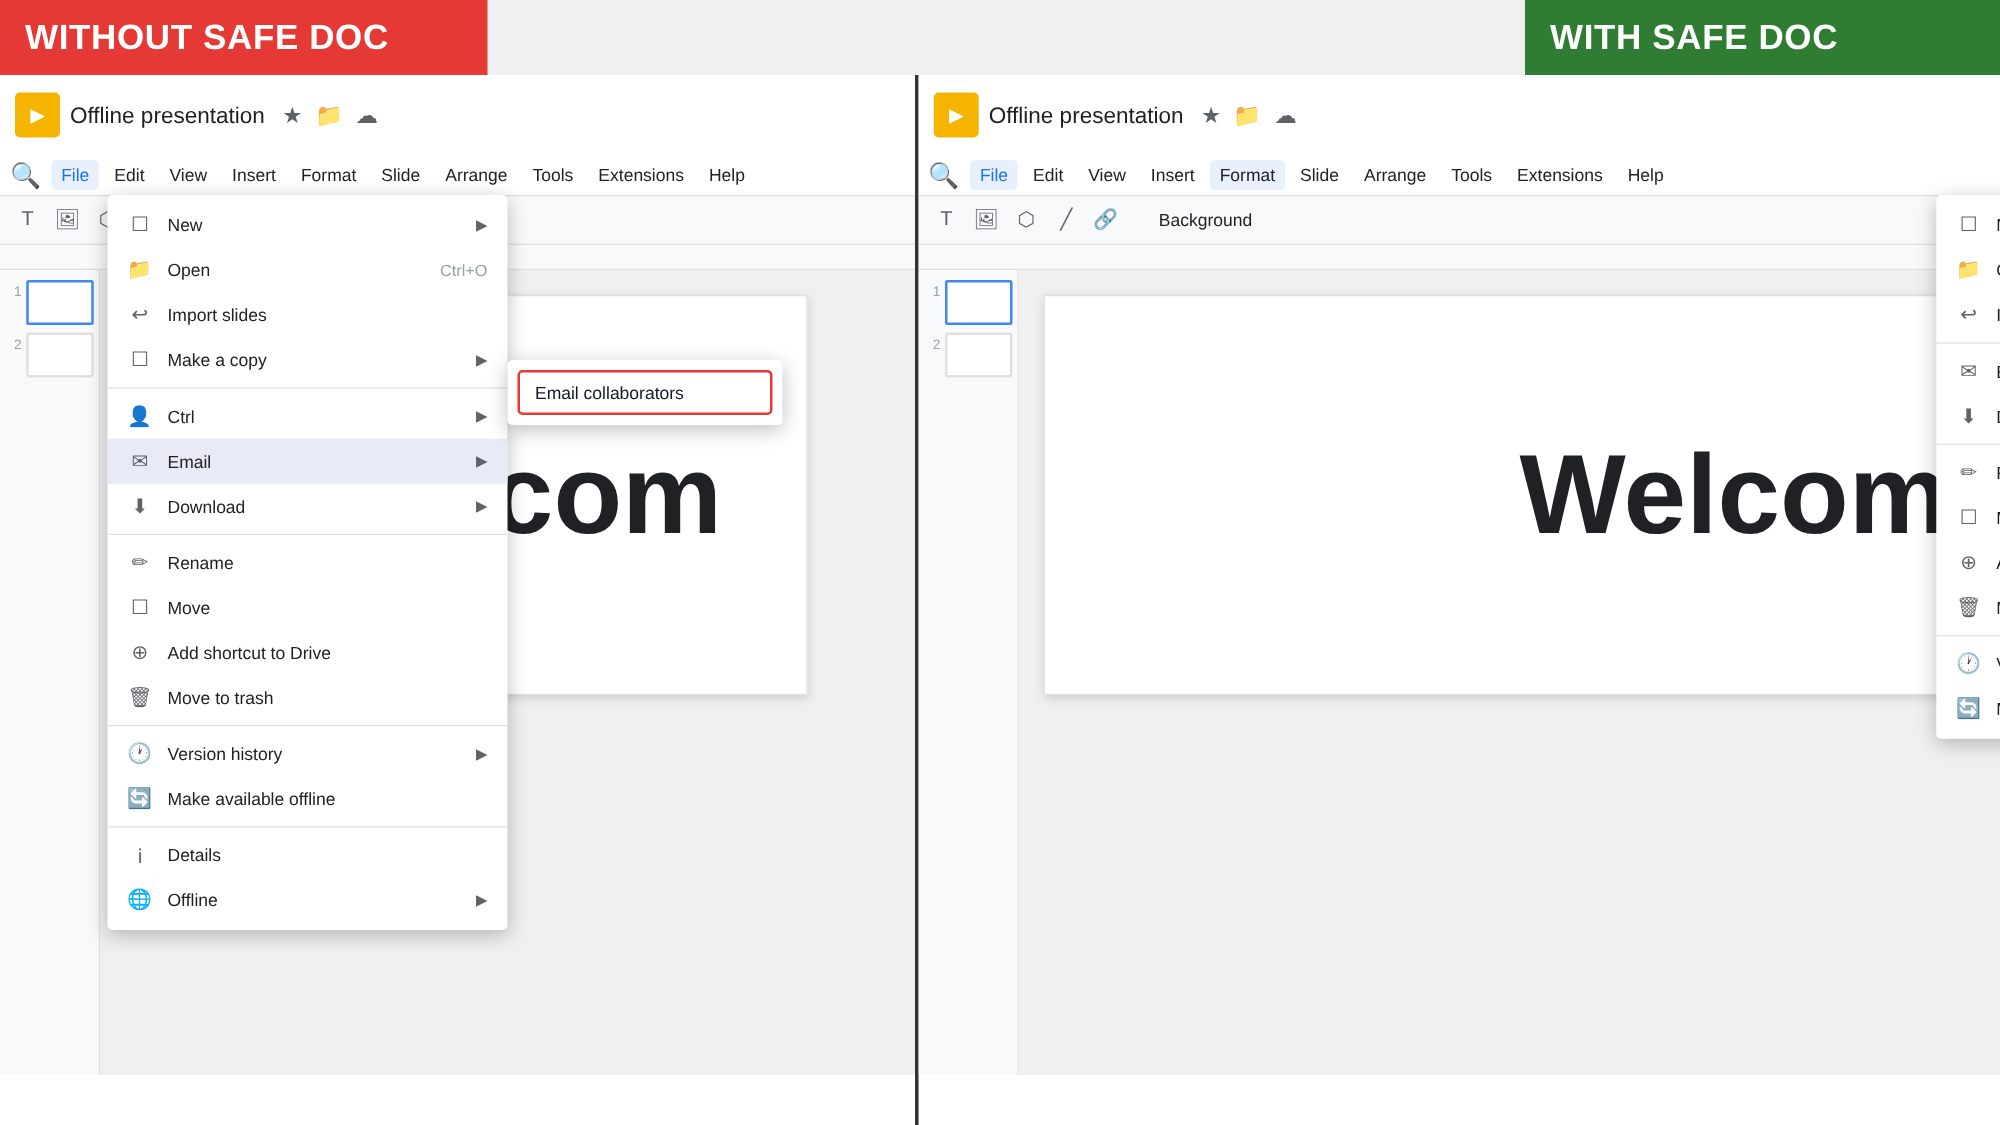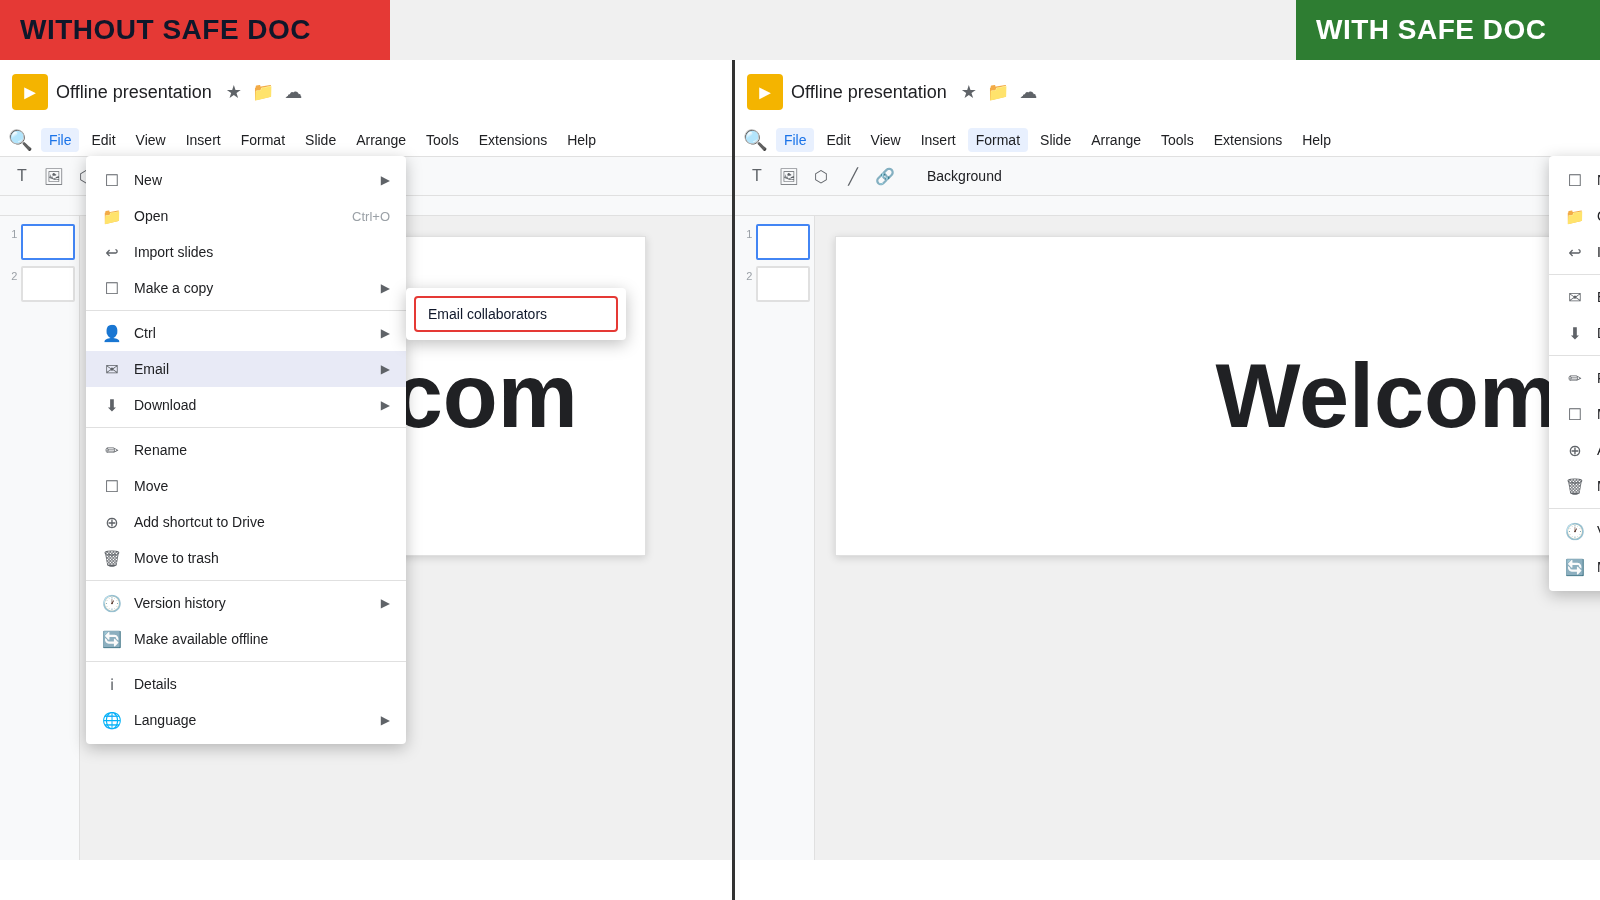--- a/index.html
+++ b/index.html
@@ -15,42 +15,42 @@
 
     
     .banners {
       display: flex;
       width: 100%;
       height: 60px;
       position: relative;
     }
     .banner-left {
       background: #e53935;
-      color: #0f172a;
+      color: #ffffff;
       font-weight: 900;
       font-size: 28px;
       display: flex;
       align-items: center;
       padding: 0 20px;
       width: 390px;
       flex-shrink: 0;
       letter-spacing: 0.5px;
     }
     .banner-right {
       background: #2e7d32;
       color: white;
       font-weight: 900;
       font-size: 28px;
       display: flex;
       align-items: center;
       padding: 0 20px;
       position: absolute;
       right: 0;
       top: 0;
-      width: 304px;
+      width: 380px;
       height: 60px;
       letter-spacing: 0.5px;
     }
     .banner-spacer {
       flex: 1;
     }
 
     
     .main-area {
       display: flex;
@@ -582,21 +582,21 @@
 
       <div class="dropdown-divider"></div>
 
       <div class="dropdown-item">
         <span class="dropdown-item-icon">ℹ</span>
         <span class="dropdown-item-label">Details</span>
       </div>
 
       <div class="dropdown-item">
         <span class="dropdown-item-icon">🌐</span>
-        <span class="dropdown-item-label">Language</span>
+        <span class="dropdown-item-label">Offline</span>
         <span class="dropdown-item-arrow">▶</span>
       </div>
     </div>
 
     <div class="email-submenu">
       <div class="submenu-item outlined">Email collaborators</div>
     </div>
 
   </div>
 

